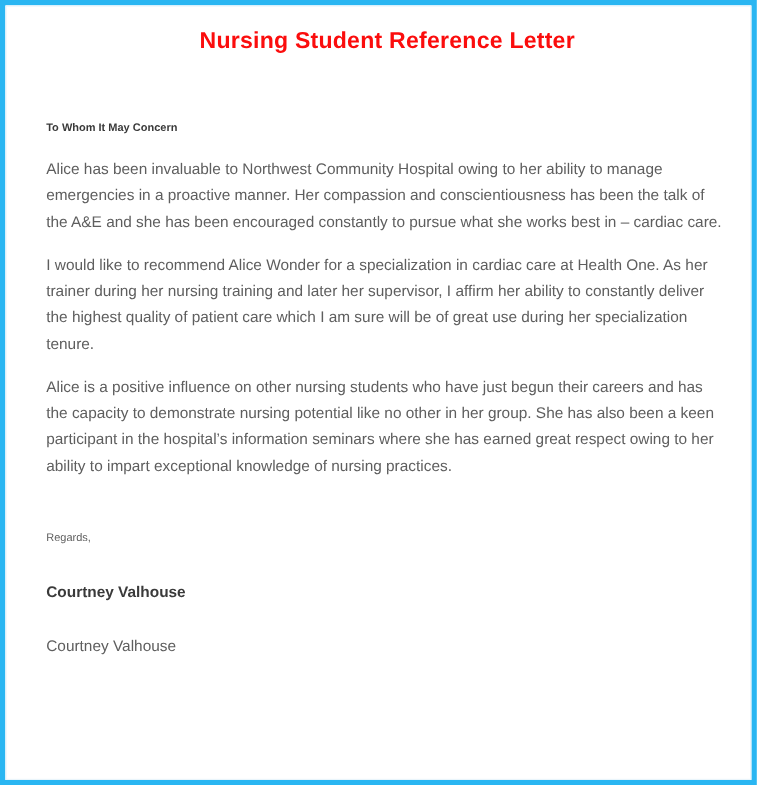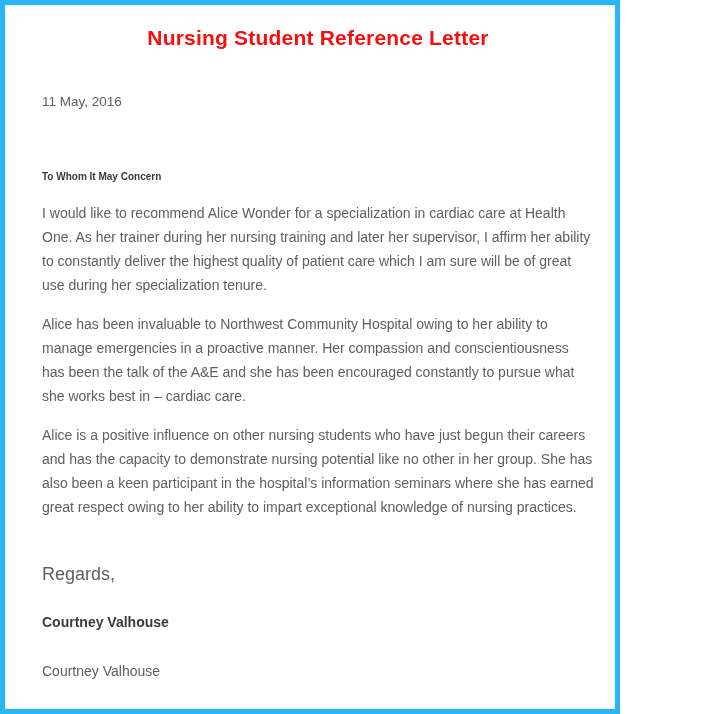--- a/index.html
+++ b/index.html
@@ -10,21 +10,21 @@
     width: 710px;
     height: 714px;
     background: #ffffff;
     font-family: "Liberation Sans", sans-serif;
     overflow: hidden;
   }
 
   
   .page-frame {
     box-sizing: border-box;
-    width: 620px;
+    width: 688px;
     height: 714px;
     border: 5px solid #2ab6f2;
     background: #ffffff;
     position: relative;
   }
 
   
   .page-inner {
     box-sizing: border-box;
     width: 100%;
@@ -84,21 +84,21 @@
     max-width: 648px;
   }
 
   .closing {
     padding-top: 28px;
   }
 
   .closing .regards {
     margin: 0;
     color: #5e5e5e;
-    font-size: 18px;
+    font-size: 10px;
     line-height: 24px;
   }
 
   .closing .signature-name {
     margin: 0;
     padding-top: 24px;
     color: #3a3a3a;
     font-size: 14px;
     font-weight: bold;
     line-height: 24px;
@@ -114,27 +114,26 @@
 </style>
 </head>
 <body>
 
 <div class="page-frame">
   <div class="page-inner">
     <div class="letter">
 
       <h1 class="doc-title">Nursing Student Reference Letter</h1>
 
-      <p class="date-line">11 May, 2016</p>
 
       <p class="salutation">To Whom It May Concern</p>
 
       <div class="body-copy">
+        <p>Alice has been invaluable to Northwest Community Hospital owing to her ability to manage emergencies in a proactive manner. Her compassion and conscientiousness has been the talk of the A&amp;E and she has been encouraged constantly to pursue what she works best in – cardiac care.</p>
         <p>I would like to recommend Alice Wonder for a specialization in cardiac care at Health One. As her trainer during her nursing training and later her supervisor, I affirm her ability to constantly deliver the highest quality of patient care which I am sure will be of great use during her specialization tenure.</p>
-        <p>Alice has been invaluable to Northwest Community Hospital owing to her ability to manage emergencies in a proactive manner. Her compassion and conscientiousness has been the talk of the A&amp;E and she has been encouraged constantly to pursue what she works best in – cardiac care.</p>
         <p>Alice is a positive influence on other nursing students who have just begun their careers and has the capacity to demonstrate nursing potential like no other in her group. She has also been a keen participant in the hospital’s information seminars where she has earned great respect owing to her ability to impart exceptional knowledge of nursing practices.</p>
       </div>
 
       <div class="closing">
         <p class="regards">Regards,</p>
         <p class="signature-name">Courtney Valhouse</p>
         <p class="printed-name">Courtney Valhouse</p>
 
       </div>
 

